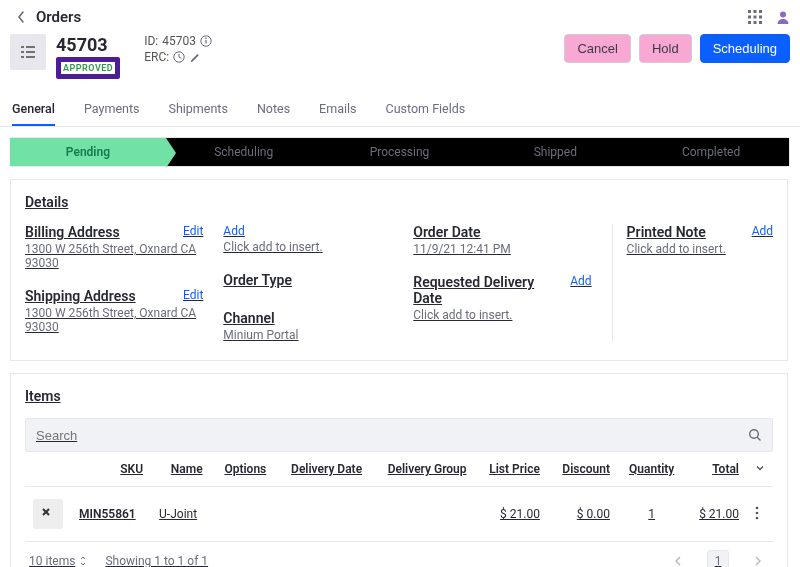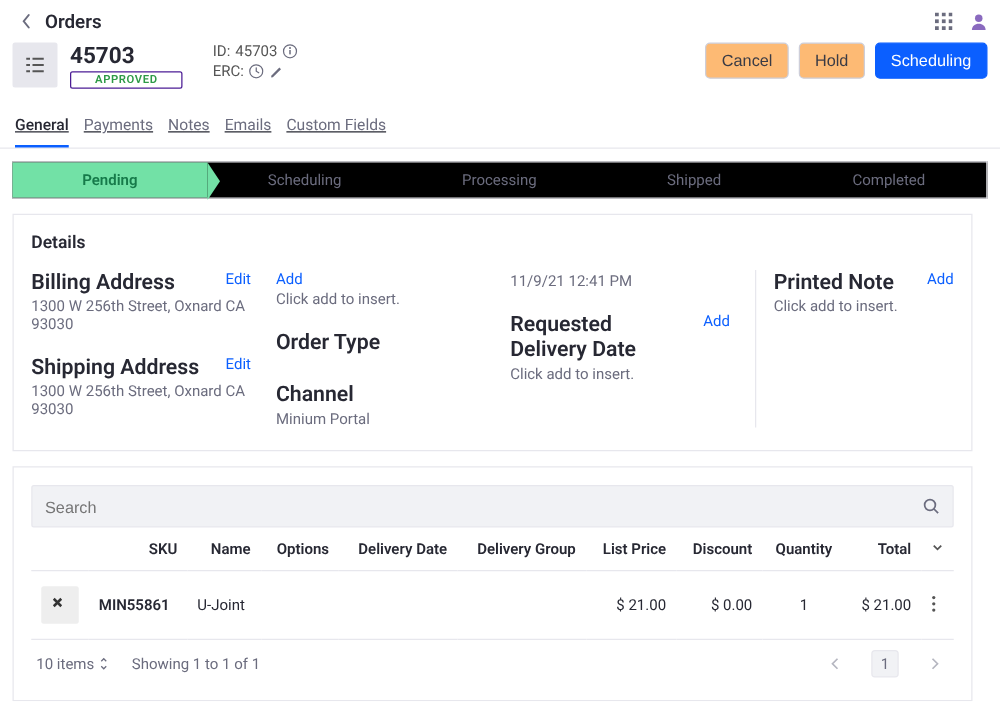--- a/index.html
+++ b/index.html
@@ -9,41 +9,41 @@
   .topbar .back { width:22px; height:22px; display:flex; align-items:center; justify-content:center; color:#6b6c7e; cursor:pointer; }
   .topbar .title { font-size:15px; font-weight:600; margin-left:4px; }
   .topbar-spacer { flex:1; }
   .topbar .appicons { display:flex; gap:14px; align-items:center; color:#6b6c7e; }
   .icon { display:inline-flex; align-items:center; justify-content:center; }
   
   .order-head { display:flex; align-items:flex-start; padding:6px 10px 8px 10px; }
   .order-ico { width:36px; height:36px; background:#e7e7ed; display:flex; align-items:center; justify-content:center; border-radius:2px; margin-right:10px; color:#555; }
   .order-title { display:flex; flex-direction:column; gap:2px; }
   .order-num { font-size:18px; font-weight:700; }
-  .badge-approved { border:1px solid #4c1d95; color:#2e9a47; font-size:9px; letter-spacing:.5px; padding:1px 19px; border-radius:2px; font-weight:600; width:max-content; }
+  .badge-approved { border:5px solid #4c1d95; color:#2e9a47; font-size:9px; letter-spacing:.5px; padding:1px 2px; border-radius:2px; font-weight:600; width:max-content; }
   .order-meta { display:flex; flex-direction:column; gap:2px; margin-left:24px; color:#555; font-size:12px; }
   .order-meta .row { display:flex; align-items:center; gap:4px; }
   .order-actions { margin-left:auto; display:flex; gap:8px; align-items:center; }
-  .btn { border:1px solid #cdced9; background:#fdba74; padding:6px 12px; font-size:13px; border-radius:4px; cursor:pointer; color:#3a3b45; }
+  .btn { border:1px solid #cdced9; background:#f9a8d4; padding:6px 12px; font-size:13px; border-radius:4px; cursor:pointer; color:#3a3b45; }
   .btn.primary { background:#0b5fff; border-color:#0b5fff; color:#fff; }
   
-  .tabs { display:flex; gap:12px; padding:0 12px; border-bottom:1px solid #e7e7ed; margin-top:4px;text-decoration:underline; }
+  .tabs { display:flex; gap:29px; padding:0 12px; border-bottom:1px solid #e7e7ed; margin-top:4px; }
   .tab { padding:10px 0 8px 0; font-size:12.5px; color:#6b6c7e; cursor:pointer; border-bottom:2px solid transparent; }
   .tab.active { color:#272833; border-bottom:2px solid #0b5fff; font-weight:500; }
   
   .progress { display:flex; height:30px; margin:10px 10px 0 10px; background:#000000; border:1px solid #e7e7ed; border-left:none; font-size:12px; color:#6b6c7e; }
   .stage { flex:1; display:flex; align-items:center; justify-content:center; position:relative; }
   .stage.active { background:#72e1a6; color:#167a4a; font-weight:600; }
   .stage.active::after{ content:""; position:absolute; right:-10px; top:0; border-top:15px solid transparent; border-bottom:15px solid transparent; border-left:10px solid #72e1a6; z-index:2; }
   
-  .card { border:1px solid #e7e7ed; margin:12px 22px 0 10px; padding:14px 14px 18px 14px; }
+  .card { border:1px solid #e7e7ed; margin:12px 12px 0 10px; padding:14px 14px 18px 14px;text-decoration:underline; }
   .card-title { font-weight:600; font-size:14px; margin-bottom:14px; }
   .details-grid { display:grid; grid-template-columns: 1.05fr 1fr 1.05fr .95fr; gap:10px 20px; }
   .det-row { display:flex; justify-content:space-between; align-items:flex-start; gap:8px; }
-  .det-label { font-weight:600; font-size:17px; }
+  .det-label { font-weight:600; font-size:14px; }
   .det-val { color:#6b6c7e; font-size:12px; margin-top:2px; }
   .link { color:#0b5fff; font-size:12px; cursor:pointer; }
   .col4 { border-left:1px solid #e7e7ed; padding-left:14px; }
   
   .search { display:flex; align-items:center; background:#f1f2f5; border:1px solid #e7e7ed; border-radius:2px; height:34px; padding:0 10px; margin-bottom:0; }
   .search input { flex:1; background:transparent; border:none; outline:none; font-size:13px; color:#555; }
   .tbl { width:100%; border-collapse:collapse; font-size:12px; }
   .tbl th { text-align:right; font-weight:600; padding:10px 8px; border-bottom:1px solid #e7e7ed; color:#272833; white-space:nowrap; }
   .tbl th.rt, .tbl td.rt { text-align:right; }
   .tbl th.ct, .tbl td.ct { text-align:center; }
@@ -138,20 +138,21 @@
   <div class="order-actions">
     <button class="btn">Cancel</button>
     <button class="btn">Hold</button>
     <button class="btn primary">Scheduling</button>
   </div>
 </div>
 
 <div class="tabs">
   <div class="tab active">General</div>
   <div class="tab">Payments</div>
+  <div class="tab">Shipments</div>
   <div class="tab">Notes</div>
   <div class="tab">Emails</div>
   <div class="tab">Custom Fields</div>
 </div>
 
 <div class="progress">
   <div class="stage active">Pending</div>
   <div class="stage">Scheduling</div>
   <div class="stage">Processing</div>
   <div class="stage">Shipped</div>
@@ -180,38 +181,42 @@
       <div class="det-val">Click add to insert.</div>
       <div class="det-row" style="margin-top:18px">
           <span class="det-label">Order Type</span>
         </div>
       <div class="det-row" style="margin-top:22px">
           <span class="det-label">Channel</span>
         </div>
       <div class="det-val">Minium Portal</div>
     </div>
     <div>
+      <div class="det-row">
+          <span class="det-label">Order Date</span>
+        </div>
       <div class="det-val">11/9/21 12:41 PM</div>
       <div class="det-row" style="margin-top:18px">
           <span class="det-label">Requested Delivery Date</span>
           <span class="link">Add</span>
         </div>
       <div class="det-val">Click add to insert.</div>
     </div>
     <div class="col4">
       <div class="det-row">
           <span class="det-label">Printed Note</span>
           <span class="link">Add</span>
         </div>
       <div class="det-val">Click add to insert.</div>
     </div>
   </div>
 </div>
 
 <div class="card">
+  <div class="card-title">Items</div>
   <div class="search">
     <input placeholder="Search" style="">
     <span class="icon">
         <svg width="14" height="14" viewBox="0 0 14 14">
           <circle cx="6" cy="6" r="4.3" stroke="#6b6c7e" fill="none" stroke-width="1.4"></circle>
           <line x1="9.2" y1="9.2" x2="12.5" y2="12.5" stroke="#6b6c7e" stroke-width="1.4"></line>
         </svg>
       </span>
   </div>
   <table class="tbl">

